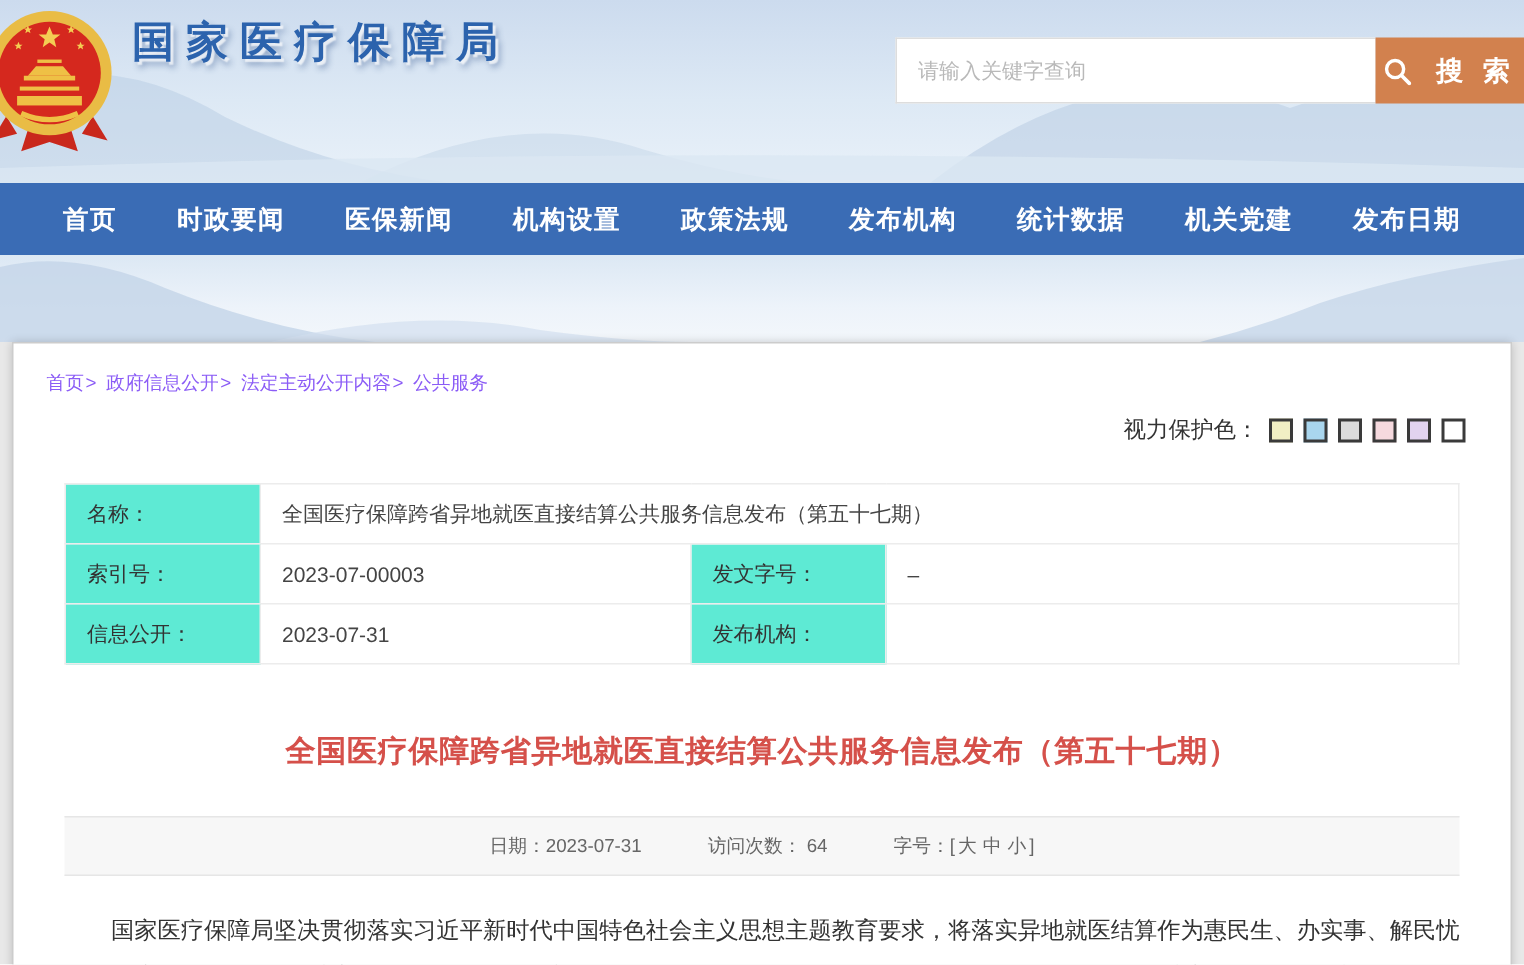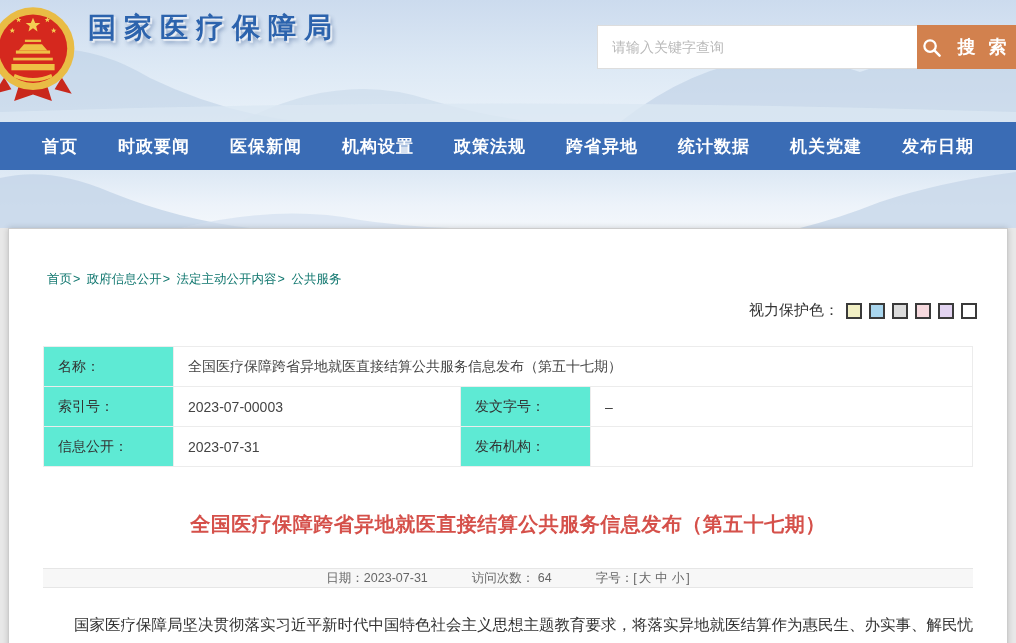--- a/index.html
+++ b/index.html
@@ -52,21 +52,21 @@
   .banner {
     position:relative; height:58px;
     background:linear-gradient(180deg,#dce8f4 0%,#edf3fa 60%,#f3f7fb 100%);
     overflow:hidden;
   }
   
   .content-card {
     position:absolute; left:8px; top:228px; width:1000px; height:600px;
     background:#fff; border:1px solid #ccc; box-shadow:0 0 6px rgba(0,0,0,.18);
   }
-  .breadcrumb { padding:18px 0 0 38px; font-size:12.5px; color:#0f766e;margin-top:24px; }
+  .breadcrumb { padding:18px 0 0 22px; font-size:12.5px; color:#8b5cf6; }
   .breadcrumb span { cursor:pointer; }
   .breadcrumb .sep { margin:0 3px 0 1px; cursor:default; }
   .eye-row {
     margin:13px 30px 0 0; display:flex; justify-content:flex-end; align-items:center;
     font-size:15px; color:#333;
   }
   .swatch {
     width:16px; height:16px; border:2px solid #3a3a3a; margin-left:7px;
     display:inline-block; cursor:pointer;
   }
@@ -76,21 +76,21 @@
     font-size:14px;
   }
   .info-table td { border:1px solid #ececec; height:40px; padding:0 14px; color:#444; }
   .info-table td.lbl { background:#5eead4; color:#333; width:130px; }
   
   .article-title {
     margin-top:44px; text-align:center; font-size:20px; font-weight:bold; color:#d5504a;
     letter-spacing:.5px;
   }
   .meta-bar {
-    width:930px; margin:30px auto 0 auto; height:20px; background:#f7f7f7;
+    width:930px; margin:30px auto 0 auto; height:40px; background:#f7f7f7;
     border-top:1px solid #e6e6e6; border-bottom:1px solid #e6e6e6;
     display:flex; align-items:center; justify-content:center; gap:44px;
     font-size:12.5px; color:#666;
   }
   .meta-bar .fs-link { cursor:pointer; margin:0 2px; }
   .body-text {
     width:930px; margin:21px auto 0 auto; font-size:15.5px; color:#333;
     line-height:31px; text-align:justify; text-indent:2em;
   }
 </style>
@@ -143,21 +143,21 @@
       </button>
     </div>
   </header>
 
   <nav class="main-nav">
     <a>首页</a>
     <a>时政要闻</a>
     <a>医保新闻</a>
     <a>机构设置</a>
     <a>政策法规</a>
-    <a>跨省异地</a>
+    <a>发布机构</a>
     <a>统计数据</a>
     <a>机关党建</a>
     <a>发布日期</a>
   </nav>
 
   <div class="banner">
     <svg width="1016" height="58" viewBox="0 0 1016 58" preserveAspectRatio="none">
       <path d="M0,58 L0,8 Q50,-4 110,22 Q180,50 250,58 Z" fill="#c6d6e9" opacity="0.85"></path>
       <path d="M180,58 Q280,34 360,50 Q420,58 460,58 Z" fill="#d3e0ef" opacity="0.7"></path>
       <path d="M1016,58 L1016,2 Q940,12 880,32 Q840,48 800,58 Z" fill="#c9d8ea" opacity="0.85"></path>

